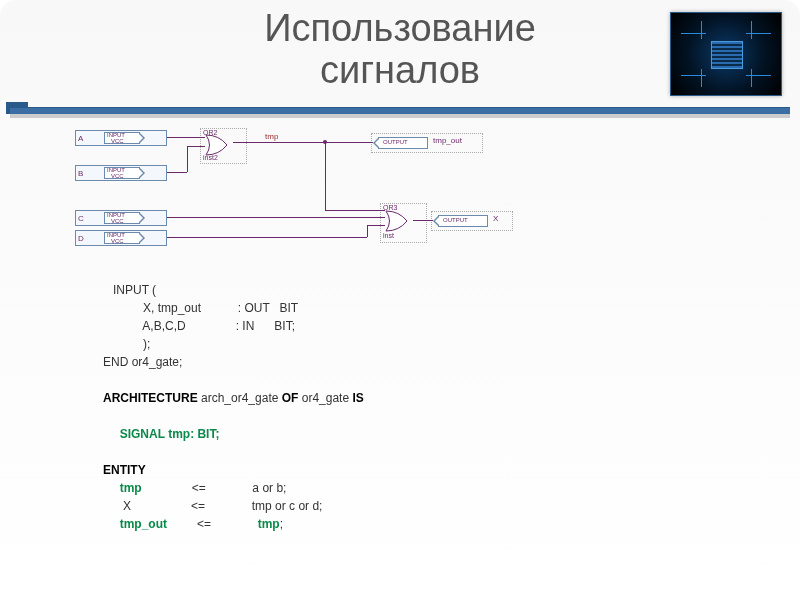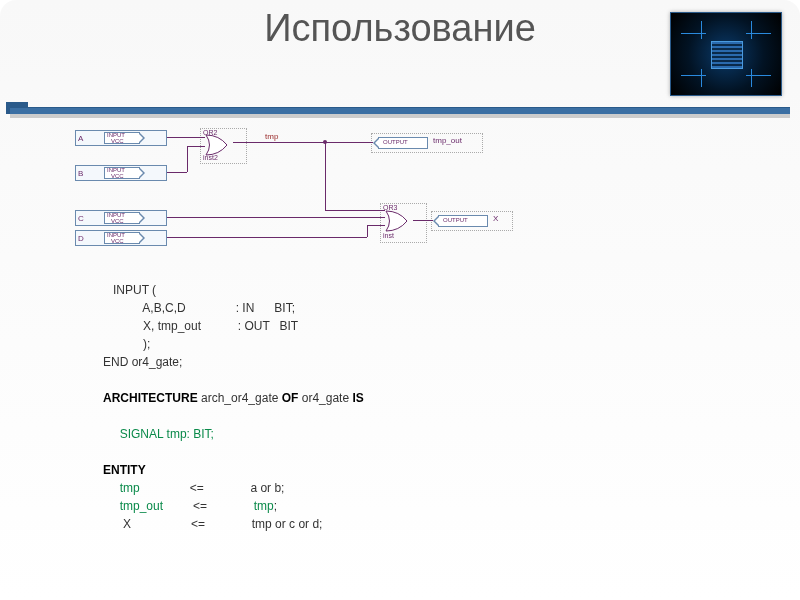--- a/index.html
+++ b/index.html
@@ -165,29 +165,30 @@
   .code {
     font-family: Arial, sans-serif;
     font-size:12px;
     line-height:1.5;
     color:#333;
     margin-top:6px;
     margin-left:28px;
   }
   .code div { white-space:pre; }
   .kw { color:#000; font-weight:bold; }
-  .sig { color:#0a8a4a; }
+  .sig { color:#0a8a4a;font-weight:bold; }
 </style>
 </head>
 <body>
 
 <div class="slide">
 
   <div class="title">
     <span>Использование</span><br>
+    <span>сигналов</span>
   </div>
 
   <div class="corner-img">
     <div class="chip"></div>
     <div class="trace" style="left:10px;top:20px;width:25px;height:1px"></div>
     <div class="trace" style="left:10px;top:62px;width:25px;height:1px"></div>
     <div class="trace" style="left:75px;top:20px;width:25px;height:1px"></div>
     <div class="trace" style="left:75px;top:62px;width:25px;height:1px"></div>
     <div class="trace" style="left:30px;top:8px;width:1px;height:18px"></div>
     <div class="trace" style="left:80px;top:8px;width:1px;height:18px"></div>
@@ -281,28 +282,28 @@
         <div class="pt"></div>
           <div class="pt2"></div>
         <span class="pin-txt" style="left:4px;top:1px">OUTPUT</span>
       </div>
       <div class="net-label" style="left:418px; top:84px; color:#6a2a6a;">X</div>
       <div class="box-border" style="left:356px; top:81px; width:80px; height:18px;"></div>
     </div>
 
     <div class="code">
       <div>   INPUT (</div>
+      <div>            X, tmp_out           : OUT   BIT</div>
       <div>            A,B,C,D               : IN      BIT;</div>
-      <div>            X, tmp_out           : OUT   BIT</div>
       <div>            );</div>
       <div>END or4_gate;</div>
       <div>&nbsp;</div>
       <div><span class="kw">ARCHITECTURE</span><span> arch_or4_gate </span><span class="kw">OF</span><span> or4_gate </span><span class="kw">IS</span></div>
       <div>&nbsp;</div>
       <div class="sig"><span>     SIGNAL</span><span> tmp: BIT;</span></div>
       <div>&nbsp;</div>
       <div class="kw">ENTITY</div>
       <div><span class="sig">     tmp</span><span>               &lt;=              a or b;</span></div>
+      <div>      X                  &lt;=              tmp or c or d;</div>
       <div><span class="sig">     tmp_out</span><span>         &lt;=              </span><span class="sig">tmp</span><span>;</span></div>
-      <div>      X                  &lt;=              tmp or c or d;</div>
     </div>
   </div>
 </div>
 
 </body></html>

